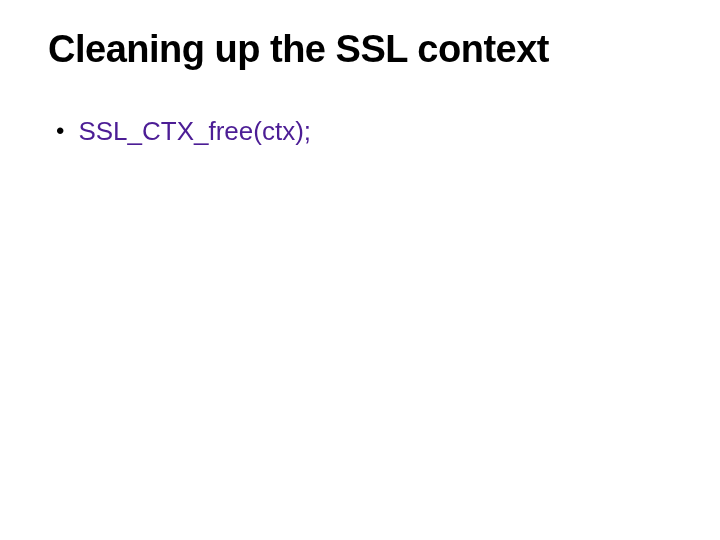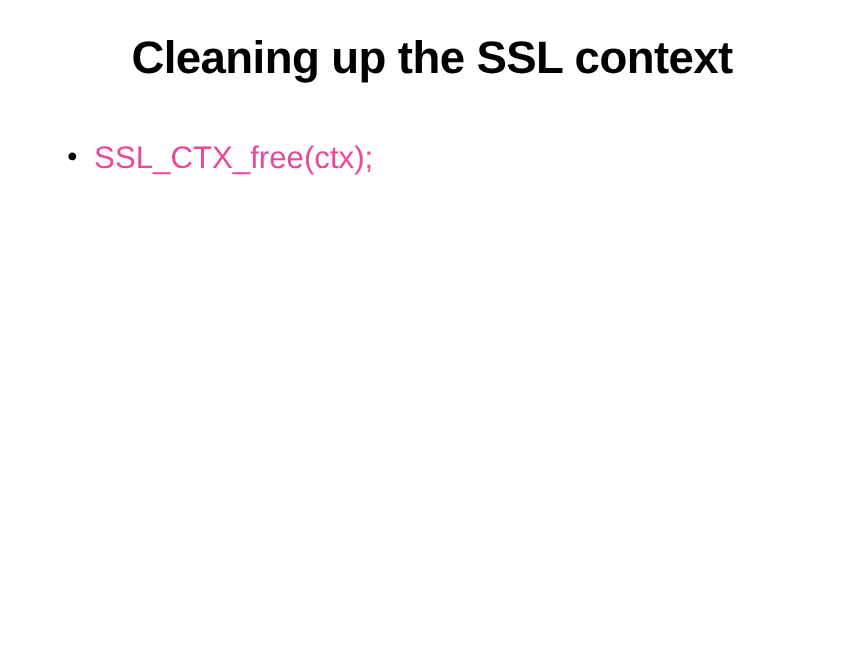--- a/index.html
+++ b/index.html
@@ -17,42 +17,41 @@
     }
     .slide {
       width: 100%;
       height: 100%;
       padding: 28px 48px;
     }
     .title {
       font-size: 38px;
       font-weight: bold;
       color: #000;
-      text-align: center;
       margin-bottom: 44px;
       letter-spacing: -0.5px;
     }
     .bullet-list {
       list-style: none;
       padding-left: 8px;
     }
     .bullet-item {
       display: flex;
       align-items: flex-start;
       margin-bottom: 12px;
     }
     .bullet-marker {
       font-size: 24px;
       color: #000;
       margin-right: 14px;
       line-height: 1.3;
     }
     .bullet-text {
       font-size: 26px;
-      color: #ec4899;
+      color: #4c1d95;
       line-height: 1.3;
     }
   </style>
 </head>
 <body>
 
 <div class="slide">
   <h1 class="title">Cleaning up the SSL context</h1>
   <ul class="bullet-list">
     <li class="bullet-item">

